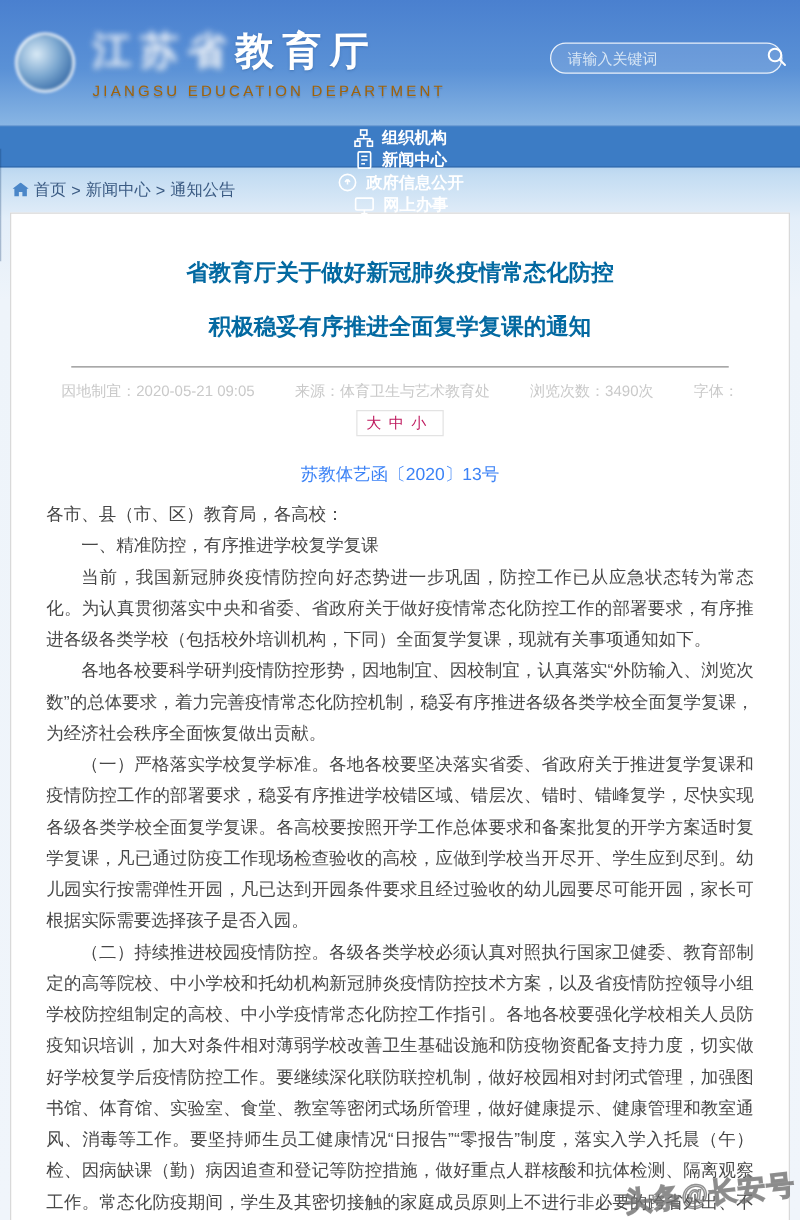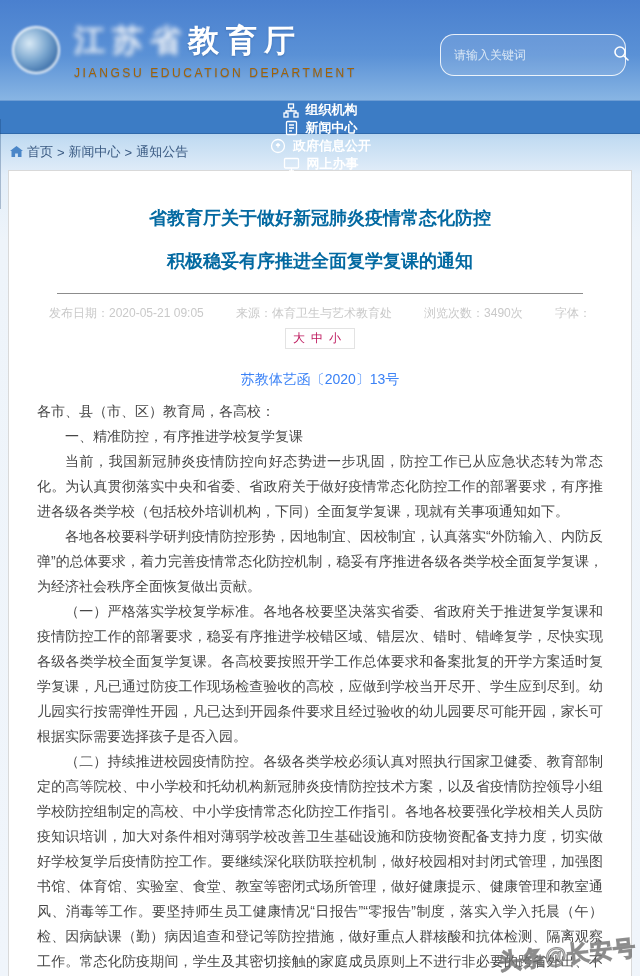--- a/index.html
+++ b/index.html
@@ -24,21 +24,21 @@
   .site-name-cn {
     font-size: 31px; font-weight: bold; letter-spacing: 7px;
     text-shadow: 0 1px 2px rgba(30,70,120,.35); white-space: nowrap;
   }
   .site-name-cn .blurred { filter: blur(2.6px); opacity: .92; }
   .site-name-en {
     font-size: 12px; letter-spacing: 2.6px; margin-top: 4px;
     color: #a16207; text-shadow: 0 1px 1px rgba(30,70,120,.3); white-space: nowrap;
   }
   .search-box {
-    position: absolute; right: 14px; top: 34px; width: 186px; height: 42px;
+    position: absolute; right: 14px; top: 34px; width: 186px; height: 25px;
     border: 1px solid rgba(255,255,255,.85); border-radius: 14px;
     background: rgba(255,255,255,.12); display: flex; align-items: center;
   }
   .search-input {
     flex: 1; background: transparent; border: none; outline: none;
     font-size: 12px; color: #f2f8fd; padding: 0 4px 0 13px;
     font-family: "Liberation Sans", sans-serif;
   }
   .search-input::placeholder { color: #d9e7f5; }
   .search-btn { width: 28px; height: 100%; background: none; border: none; cursor: pointer;
@@ -199,37 +199,37 @@
 </div>
 
 <div class="card">
   <h1 class="article-title">
     <span class="t-line">省教育厅关于做好新冠肺炎疫情常态化防控</span>
     <span class="t-line">积极稳妥有序推进全面复学复课的通知</span>
   </h1>
   <hr class="title-rule">
 
   <div class="meta-row">
-    <span><span>发布日期：</span><span>2020-05-21 09:05</span></span>
+    <span><span>因地制宜：</span><span>2020-05-21 09:05</span></span>
     <span><span>来源：</span><span>体育卫生与艺术教育处</span></span>
     <span><span>浏览次数：</span><span>3490次</span></span>
     <span>字体：</span>
   </div>
   <div class="meta-fonts">
     <span class="font-size-box">
       <span>大</span><span>中</span><span>小</span>
     </span>
   </div>
 
   <div class="doc-number">苏教体艺函〔2020〕13号</div>
 
   <div class="body-text">
     <p class="no-indent">各市、县（市、区）教育局，各高校：</p>
     <p>一、精准防控，有序推进学校复学复课</p>
     <p>当前，我国新冠肺炎疫情防控向好态势进一步巩固，防控工作已从应急状态转为常态化。为认真贯彻落实中央和省委、省政府关于做好疫情常态化防控工作的部署要求，有序推进各级各类学校（包括校外培训机构，下同）全面复学复课，现就有关事项通知如下。</p>
-    <p>各地各校要科学研判疫情防控形势，因地制宜、因校制宜，认真落实“外防输入、内防反弹”的总体要求，着力完善疫情常态化防控机制，稳妥有序推进各级各类学校全面复学复课，为经济社会秩序全面恢复做出贡献。</p>
+    <p>各地各校要科学研判疫情防控形势，因地制宜、因校制宜，认真落实“外防输入、浏览次数”的总体要求，着力完善疫情常态化防控机制，稳妥有序推进各级各类学校全面复学复课，为经济社会秩序全面恢复做出贡献。</p>
     <p>（一）严格落实学校复学标准。各地各校要坚决落实省委、省政府关于推进复学复课和疫情防控工作的部署要求，稳妥有序推进学校错区域、错层次、错时、错峰复学，尽快实现各级各类学校全面复学复课。各高校要按照开学工作总体要求和备案批复的开学方案适时复学复课，凡已通过防疫工作现场检查验收的高校，应做到学校当开尽开、学生应到尽到。幼儿园实行按需弹性开园，凡已达到开园条件要求且经过验收的幼儿园要尽可能开园，家长可根据实际需要选择孩子是否入园。</p>
     <p>（二）持续推进校园疫情防控。各级各类学校必须认真对照执行国家卫健委、教育部制定的高等院校、中小学校和托幼机构新冠肺炎疫情防控技术方案，以及省疫情防控领导小组学校防控组制定的高校、中小学疫情常态化防控工作指引。各地各校要强化学校相关人员防疫知识培训，加大对条件相对薄弱学校改善卫生基础设施和防疫物资配备支持力度，切实做好学校复学后疫情防控工作。要继续深化联防联控机制，做好校园相对封闭式管理，加强图书馆、体育馆、实验室、食堂、教室等密闭式场所管理，做好健康提示、健康管理和教室通风、消毒等工作。要坚持师生员工健康情况“日报告”“零报告”制度，落实入学入托晨（午）检、因病缺课（勤）病因追查和登记等防控措施，做好重点人群核酸和抗体检测、隔离观察工作。常态化防疫期间，学生及其密切接触的家庭成员原则上不进行非必要的跨省外出、不参加聚集性活动，做好家庭防护工作。</p>
 
   </div>
 </div>
 
 <div class="watermark">头条@长安号</div>
 
 </body></html>

